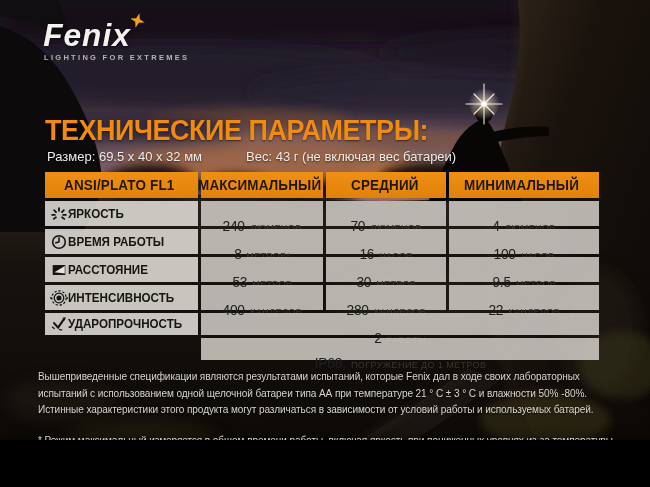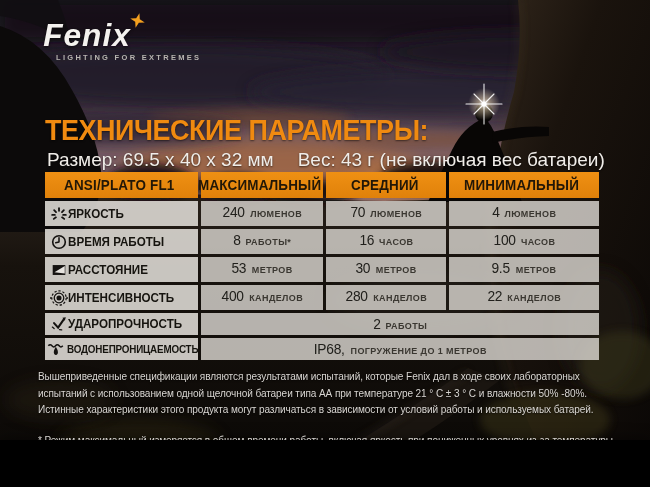--- a/index.html
+++ b/index.html
@@ -13,34 +13,34 @@
   
   .logo{position:absolute;left:44px;top:20px;width:160px;}
   .brand{
     font-size:31px;font-weight:bold;font-style:italic;color:#f4f2ef;
     letter-spacing:1px;line-height:1;display:inline-block;transform:scaleX(1.02);
     text-shadow:0 1px 3px rgba(0,0,0,.6);
   }
   .brand-star{position:absolute;left:86px;top:-7px;}
   .tagline{
     margin-top:2px;font-size:7.5px;letter-spacing:2.3px;color:#b7b4b0;
-    font-weight:bold;white-space:nowrap;margin-left:12px;
+    font-weight:bold;white-space:nowrap;
   }
 
   
   .title{
     position:absolute;left:45px;top:116px;
     font-size:29px;font-weight:bold;color:#f08a10;
     letter-spacing:-.5px;white-space:nowrap;
     transform:scaleX(.93);transform-origin:left top;line-height:1;
     text-shadow:0 1px 2px rgba(0,0,0,.5);
   }
   .subtitle{
-    position:absolute;left:47px;top:149px;display:flex;gap:24px;
-    font-size:19px;color:#f0ede9;white-space:nowrap;
+    position:absolute;left:47px;top:149px;display:flex;gap:44px;
+    font-size:13px;color:#f0ede9;white-space:nowrap;
     text-shadow:0 1px 2px rgba(0,0,0,.6);
   }
 
   
   .spec-table{
     position:absolute;left:45px;top:172px;
     display:grid;
     grid-template-columns:153px 122px 120px 150px;
     grid-template-rows:26px 25px 25px 25px 25px 22px 22px;
     gap:3px;
@@ -55,24 +55,24 @@
     background:rgba(225,222,216,.88);
     justify-content:flex-start;padding-left:5px;
     color:#16140f;font-weight:bold;font-size:12.5px;
   }
   .label-cell .icon{flex:0 0 auto;display:flex;align-items:center;}
   .lbl{display:inline-block;transform:scaleX(.93);transform-origin:left center;white-space:nowrap;}
   .row-waterproof .lbl{font-size:10.6px;letter-spacing:-.2px;}
   .row-waterproof{padding-left:2px;gap:2px;}
   .value-cell{
     background:rgba(218,215,209,.82);
-    color:#21201c;gap:5px;align-items:baseline;padding-top:3px;
+    color:#21201c;gap:5px;align-items:baseline;padding-top:17px;
   }
   .num{font-size:14.5px;letter-spacing:-.3px;display:inline-block;transform:scaleX(.95);}
-  .unit{font-size:9px;letter-spacing:.4px;color:#3a3731;font-weight:bold;}
+  .unit{font-size:9px;letter-spacing:.4px;color:#3a3731;font-weight:normal;}
   .span3{grid-column:2 / span 3;}
 
   
   .footnotes{
     position:absolute;left:38px;top:368px;width:638px;
     transform:scaleX(.915);transform-origin:left top;
     color:#d8d5d1;font-size:11px;letter-spacing:-.1px;line-height:1.5;
     text-shadow:0 1px 2px rgba(0,0,0,.7);
   }
   .footnotes p{margin:0;}
@@ -236,21 +236,21 @@
       <span class="icon">
         <svg width="18" height="18" viewBox="0 0 20 20">
           <circle cx="10" cy="10" r="7" fill="none" stroke="#141210" stroke-width="1.8"></circle>
           <path d="M10,10 L10,5.2 M10,10 L6.4,10.8" stroke="#141210" stroke-width="1.7" stroke-linecap="round" fill="none"></path>
           </svg>
       </span>
       <span class="lbl">ВРЕМЯ РАБОТЫ</span>
     </div>
     <div class="cell value-cell">
       <span class="num">8</span>
-        <span class="unit">РАБОТЫ*</span>
+        <span class="unit">МЕТРОВ*</span>
     </div>
     <div class="cell value-cell">
       <span class="num">16</span>
         <span class="unit">ЧАСОВ</span>
     </div>
     <div class="cell value-cell">
       <span class="num">100</span>
         <span class="unit">ЧАСОВ</span>
     </div>
 
@@ -310,29 +310,20 @@
           <line x1="10.6" y1="16.2" x2="13" y2="16.6" stroke="#141210" stroke-width="1.4" stroke-linecap="round"></line>
           </svg>
       </span>
       <span class="lbl">УДАРОПРОЧНОСТЬ</span>
     </div>
     <div class="cell value-cell span3">
       <span class="num">2</span>
         <span class="unit">РАБОТЫ</span>
     </div>
 
-    <div class="cell label-cell row-waterproof">
-      <span class="icon">
-        <svg width="18" height="18" viewBox="0 0 20 20">
-          <path d="M1.5,6.5 Q3.5,4 5.5,6.5 Q7.5,9 9.5,6.5 Q11.5,4 13.5,6.5 Q15.5,9 17.5,6.5" fill="none" stroke="#141210" stroke-width="1.7"></path>
-          <path d="M9.8,7.5 C7.6,11 7.1,13.6 7.9,15.3 C8.8,17.1 10.9,17.1 11.8,15.3 C12.6,13.6 12,11 9.8,7.5 Z" fill="#141210"></path>
-          </svg>
-      </span>
-      <span class="lbl">ВОДОНЕПРОНИЦАЕМОСТЬ</span>
-    </div>
     <div class="cell value-cell span3">
       <span class="num">IP68,</span>
         <span class="unit">ПОГРУЖЕНИЕ ДО 1 МЕТРОВ</span>
     </div>
   </div>
 
   <div class="footnotes">
     <p>Вышеприведенные спецификации являются результатами испытаний, которые Fenix дал в ходе своих лабораторных испытаний с использованием одной щелочной батареи типа АА при температуре 21 ° C ± 3 ° C и влажности 50% -80%. Истинные характеристики этого продукта могут различаться в зависимости от условий работы и используемых батарей.</p>
     <p>* Режим максимальный измеряется в общем времени работы, включая яркость при пониженных уровнях из-за температуры или механизма защиты в конструкции.</p>
   </div>

